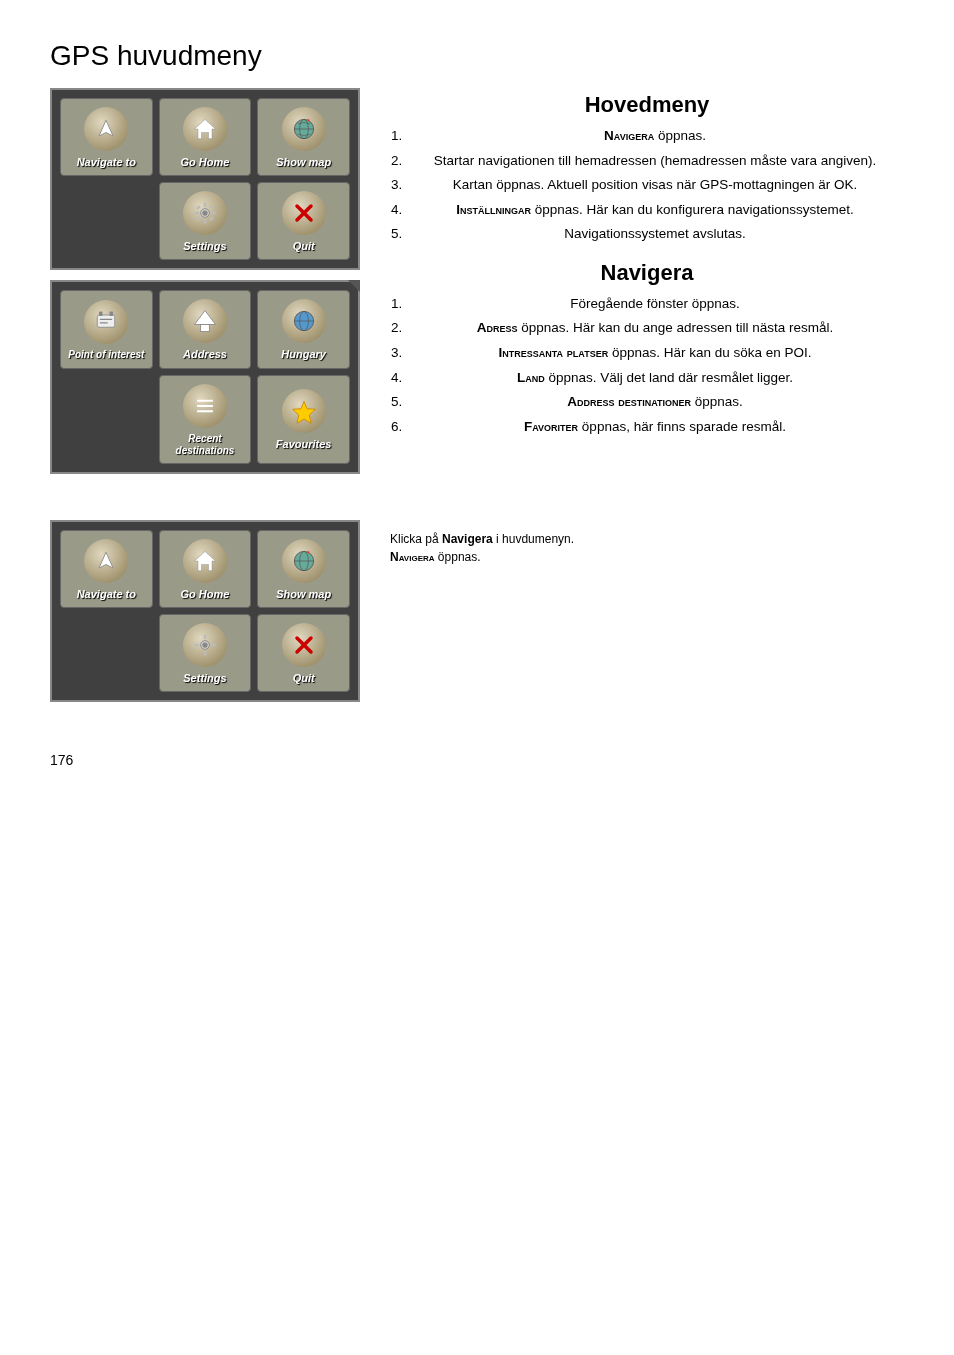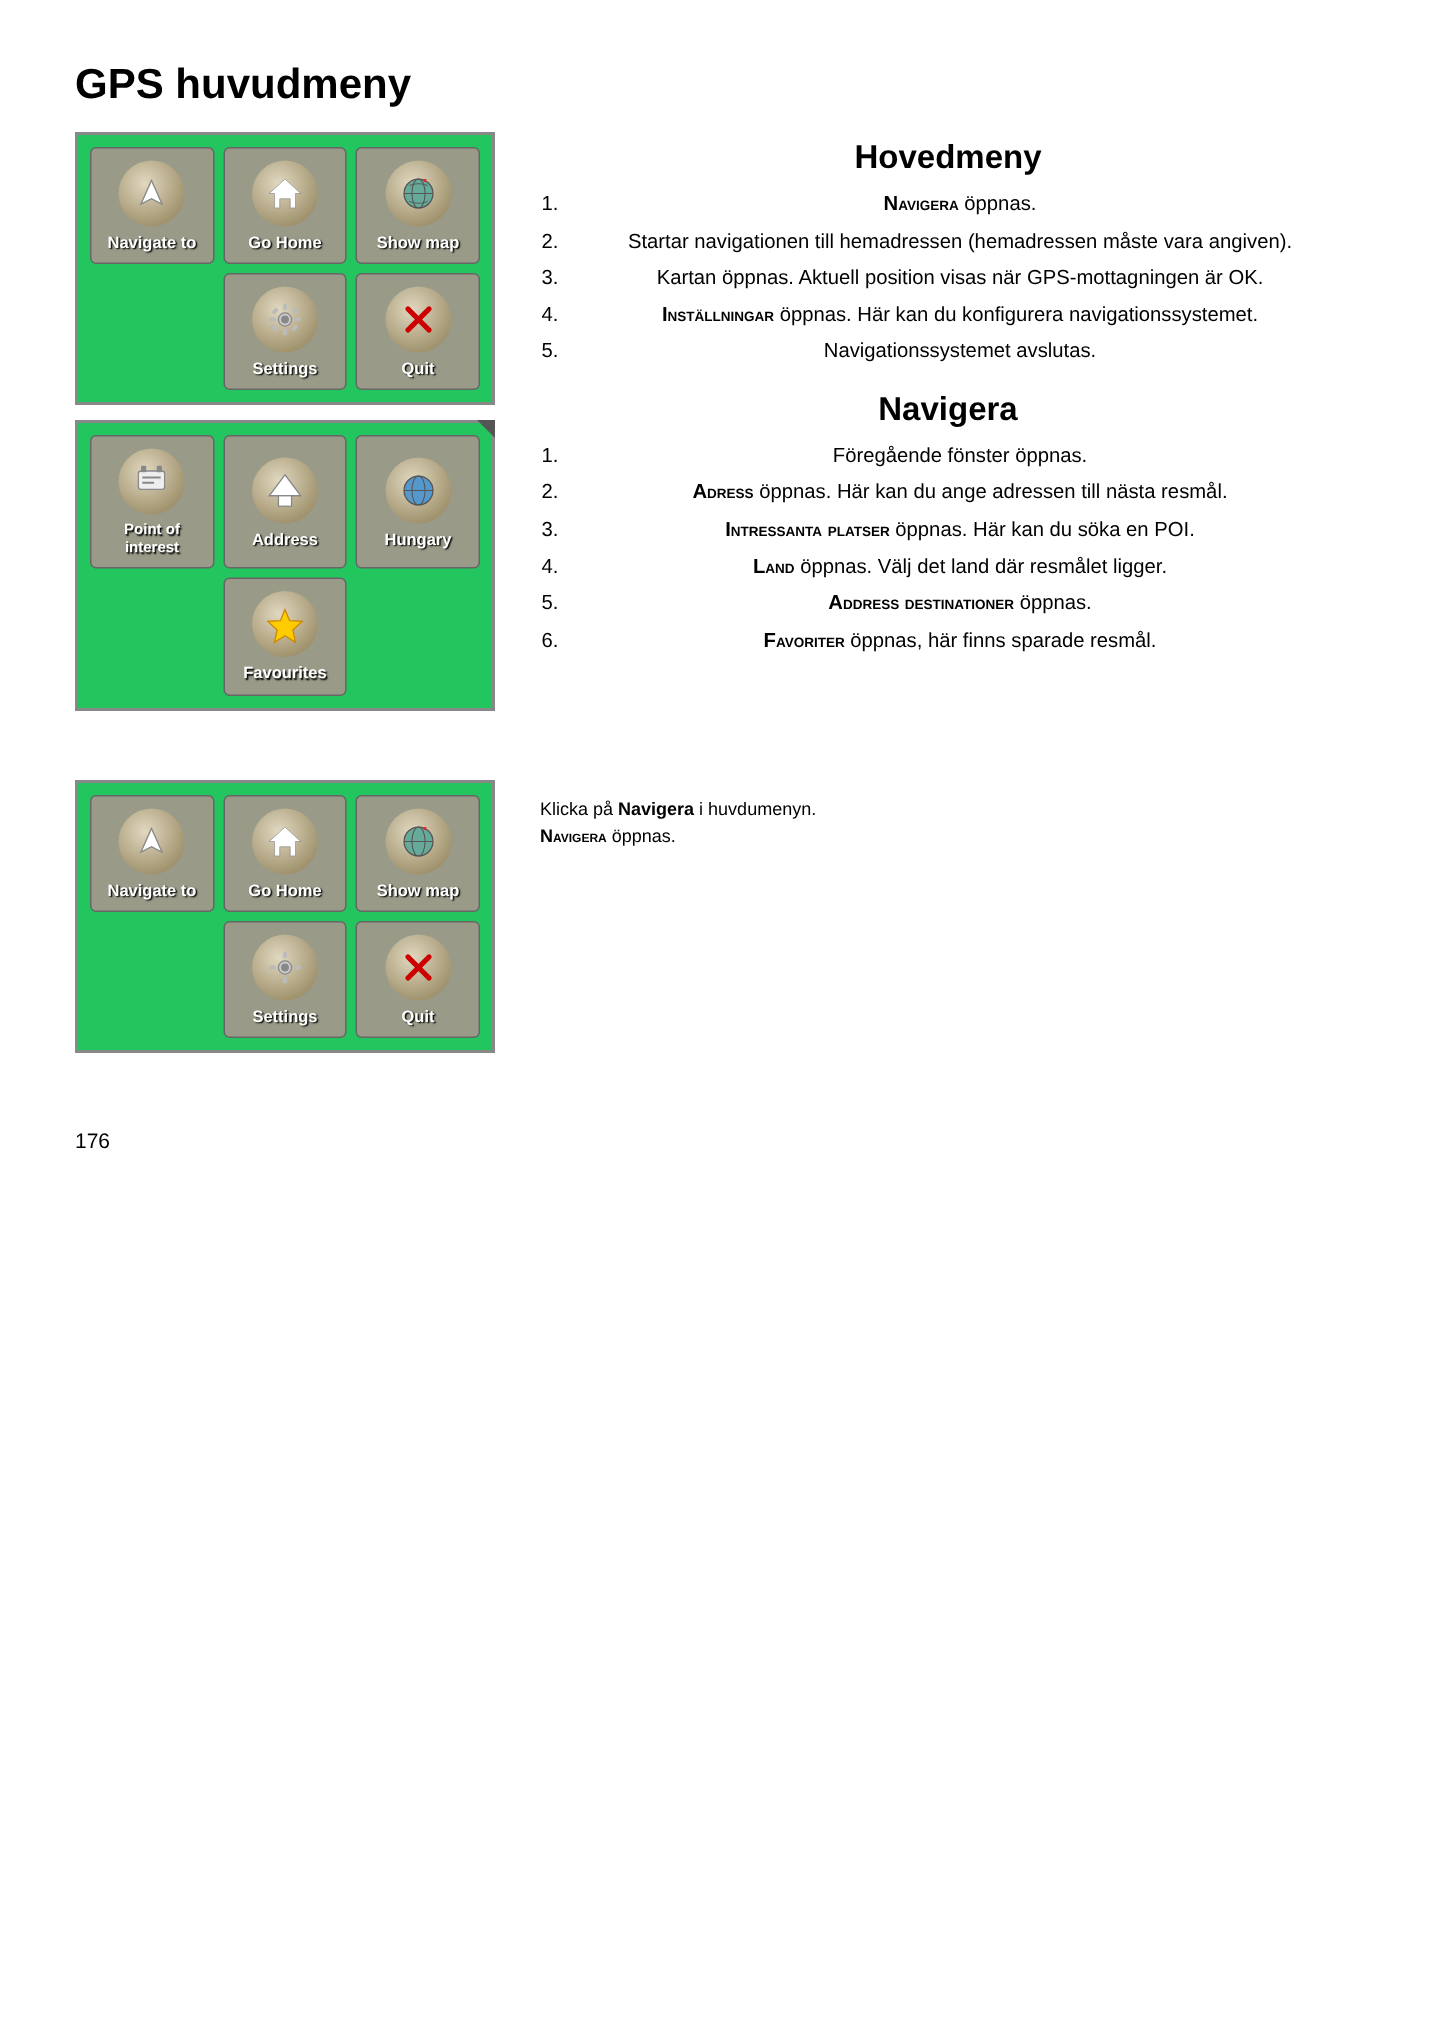--- a/index.html
+++ b/index.html
@@ -8,21 +8,21 @@
       font-family: Arial, Helvetica, sans-serif;
       font-size: 14px;
       color: #000;
       width: 954px;
       min-height: 1355px;
       padding: 40px 50px;
     }
 
     h1 {
       font-size: 28px;
-      font-weight: 700;
+      font-weight: 400;
       margin-bottom: 16px;
     }
 
     h2 {
       font-size: 22px;
       font-weight: 900;
       margin-bottom: 8px;
     }
 
     .page-layout {
@@ -36,25 +36,26 @@
     }
 
     .right-col {
       flex: 1;
       padding-top: 4px;
       text-align: center;
     }
 
     
     .gps-screen {
-      width: 280px;
-      background: #22c55e;
+      width: 310px;
+      background: #404040;
       border: 2px solid #888;
       padding: 8px;
       margin-bottom: 10px;
+      font-style: italic;
     }
 
     .screen-grid-3 {
       display: grid;
       grid-template-columns: repeat(3, 1fr);
       gap: 6px;
       margin-bottom: 6px;
     }
 
     .btn-cell {
@@ -260,20 +261,30 @@
               <ellipse cx="16" cy="16" rx="5" ry="11" fill="none" stroke="#555" stroke-width="0.8"></ellipse>
               <line x1="5" y1="16" x2="27" y2="16" stroke="#555" stroke-width="0.8"></line>
             </svg>
           </div>
           <span class="cell-label">Hungary</span>
         </div>
       </div>
 
       <div style="display:grid; grid-template-columns: 1fr 1fr 1fr; gap:6px;">
         <div></div>
+        <div class="btn-cell" style="grid-column: span 1;">
+          <div class="icon-circle">
+            <svg viewBox="0 0 32 32">
+              <line x1="7" y1="10" x2="25" y2="10" stroke="#fff" stroke-width="2.5"></line>
+              <line x1="7" y1="16" x2="25" y2="16" stroke="#fff" stroke-width="2.5"></line>
+              <line x1="7" y1="22" x2="25" y2="22" stroke="#fff" stroke-width="2.5"></line>
+            </svg>
+          </div>
+          <span class="cell-label" style="font-size:10px;">Recent destinations</span>
+        </div>
         <div class="btn-cell">
           <div class="icon-circle">
             <svg viewBox="0 0 32 32">
               <polygon points="16,5 19.5,13.5 29,14 22,20.5 24,30 16,25 8,30 10,20.5 3,14 12.5,13.5" fill="#fc0" stroke="#c80" stroke-width="1"></polygon>
             </svg>
           </div>
           <span class="cell-label">Favourites</span>
         </div>
       </div>
     </div>

